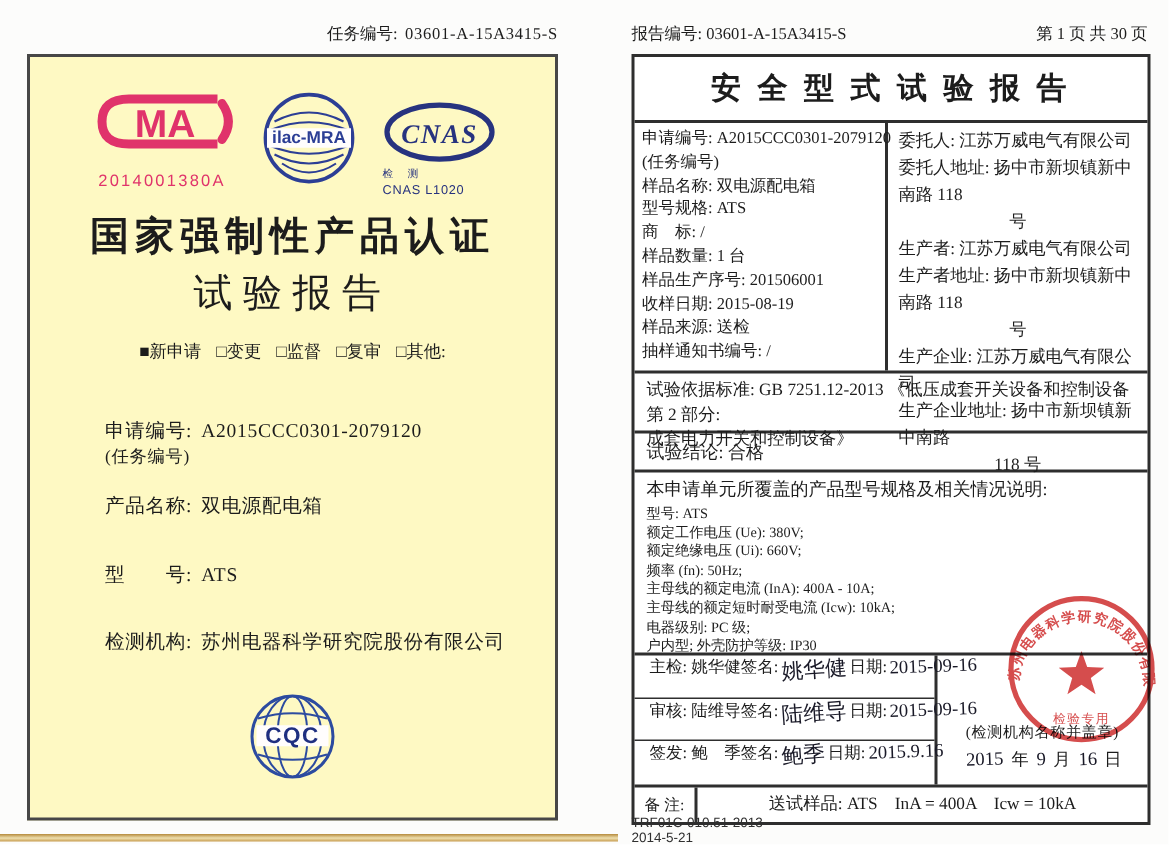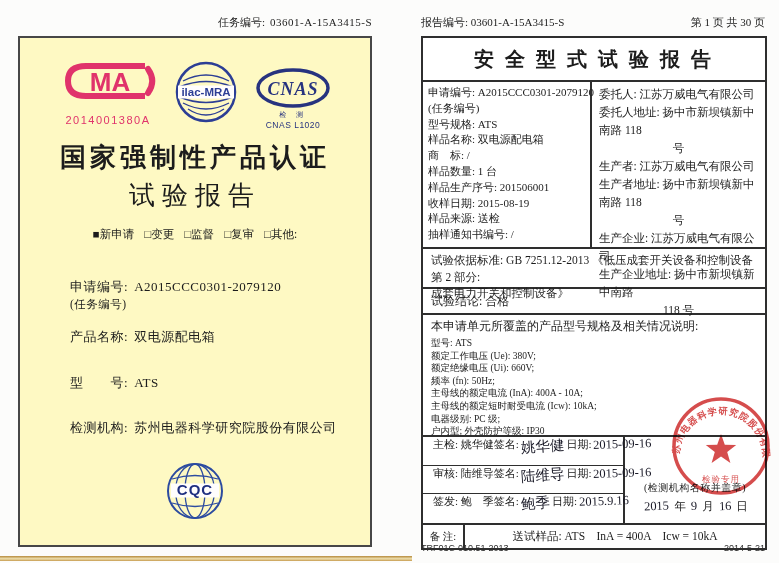--- a/index.html
+++ b/index.html
@@ -5,21 +5,21 @@
   html,body{margin:0;padding:0;background:#fff;}
   .screen{position:relative;width:779px;height:563px;background:#fcfcfb;overflow:hidden;
           font-family:"Liberation Serif",serif;color:#1c1c1c;}
   
   .lp-reportno{position:absolute;left:170px;top:15px;width:202px;text-align:right;font-size:11px;white-space:nowrap;}
   .lp-reportno .num{margin-left:5px;letter-spacing:.5px;}
   .lp-frame{position:absolute;left:18px;top:36px;width:350px;height:507px;border:2px solid #474747;background:#fef9c3;}
   .lp-logos{position:absolute;top:22px;left:0;width:100%;display:flex;justify-content:center;align-items:flex-start;gap:17px;}
   .cma-block{text-align:center;}
   .cma-number{font-size:11px;color:#e0336b;letter-spacing:1.5px;margin-top:8px;font-family:"Liberation Sans",sans-serif;}
-  .cnas-block{text-align:center;margin-top:8px;}
+  .cnas-block{margin-top:8px;}
   .cnas-sub1{font-size:7px;color:#27337f;letter-spacing:4px;margin-top:-2px;}
   .cnas-sub2{font-size:8.5px;color:#27337f;letter-spacing:.5px;font-family:"Liberation Sans",sans-serif;}
   .lp-title1{position:absolute;top:102px;left:0;width:100%;text-align:center;font-size:26px;letter-spacing:4px;font-weight:bold;}
   .lp-title2{position:absolute;top:140px;left:0;width:100%;text-align:center;font-size:26px;letter-spacing:7px;}
   .lp-checks{position:absolute;top:189px;left:0;width:100%;display:flex;justify-content:center;gap:10px;font-size:11.5px;}
   .lp-field{position:absolute;left:50px;font-size:13px;letter-spacing:.5px;white-space:nowrap;}
   .lp-field .val{margin-left:6px;}
   .f-app{top:240px;} .f-app-sub{top:259px;font-size:11.5px;} .f-product{top:290px;} .f-model{top:336px;} .f-agency{top:381px;}
   .lp-cqc{position:absolute;top:424px;left:0;width:100%;display:flex;justify-content:center;}
   
@@ -42,22 +42,22 @@
   .sign-row .role{width:62px;}
   .hw{font-family:cursive;color:#191927;font-size:14.5px;display:inline-block;transform:rotate(-4deg);margin:0 2px;}
   .hw.date{font-size:12.5px;transform:rotate(-2deg);}
   .t-sign-right{flex:1;position:relative;text-align:center;}
   .stamp-caption{position:absolute;top:44px;left:0;right:0;font-size:10px;letter-spacing:.5px;}
   .stamp-dateline{position:absolute;top:62px;left:0;right:0;display:flex;justify-content:center;align-items:baseline;gap:3px;font-size:11.5px;}
   .stamp-svg{position:absolute;right:-6px;top:356px;z-index:3;opacity:.88;mix-blend-mode:multiply;}
   .t-remark{display:flex;border-top:2px solid #2e2e2e;height:23px;}
   .remark-label{width:40px;border-right:2px solid #2e2e2e;display:flex;align-items:center;justify-content:center;font-size:10.5px;white-space:nowrap;}
   .remark-text{flex:1;text-align:center;font-size:11.5px;line-height:23px;white-space:nowrap;}
-  .rp-footer{position:absolute;left:421px;top:543px;width:344px;display:flex;justify-content:space-between;
-             font-family:"Liberation Sans",sans-serif;font-size:9px;color:#2f2f2f;}
+  .rp-footer{position:absolute;left:421px;top:543px;width:344px;display:flex;
+             font-family:"Liberation Sans",sans-serif;font-size:9px;color:#2f2f2f;flex-direction:column;}
   .gold-strip{position:absolute;left:0;top:556px;width:412px;height:5px;
               background:linear-gradient(to bottom,#b58a3c,#eedfae 55%,#c79c4f);}
 </style>
 </head>
 <body>
 
 <div class="screen">
 
   <div class="lp-reportno">
     <span>任务编号:</span><span class="num">03601-A-15A3415-S</span>
@@ -142,22 +142,22 @@
     <span>第 1 页 共 30 页</span>
   </div>
 
   <div class="rp-table">
     <div class="t-title">安 全 型 式 试 验 报 告</div>
 
     <div class="t-info">
       <div class="t-info-left">
         <div>申请编号: A2015CCC0301-2079120</div>
         <div>(任务编号)</div>
+        <div>样品名称: 双电源配电箱</div>
         <div>型号规格: ATS</div>
-        <div>样品名称: 双电源配电箱</div>
         <div>商　标: /</div>
         <div>样品数量: 1 台</div>
         <div>样品生产序号: 201506001</div>
         <div>收样日期: 2015-08-19</div>
         <div>样品来源: 送检</div>
         <div>抽样通知书编号: /</div>
       </div>
       <div class="t-info-right">
         <div>委托人: 江苏万威电气有限公司</div>
         <div>委托人地址: 扬中市新坝镇新中南路 118</div>

